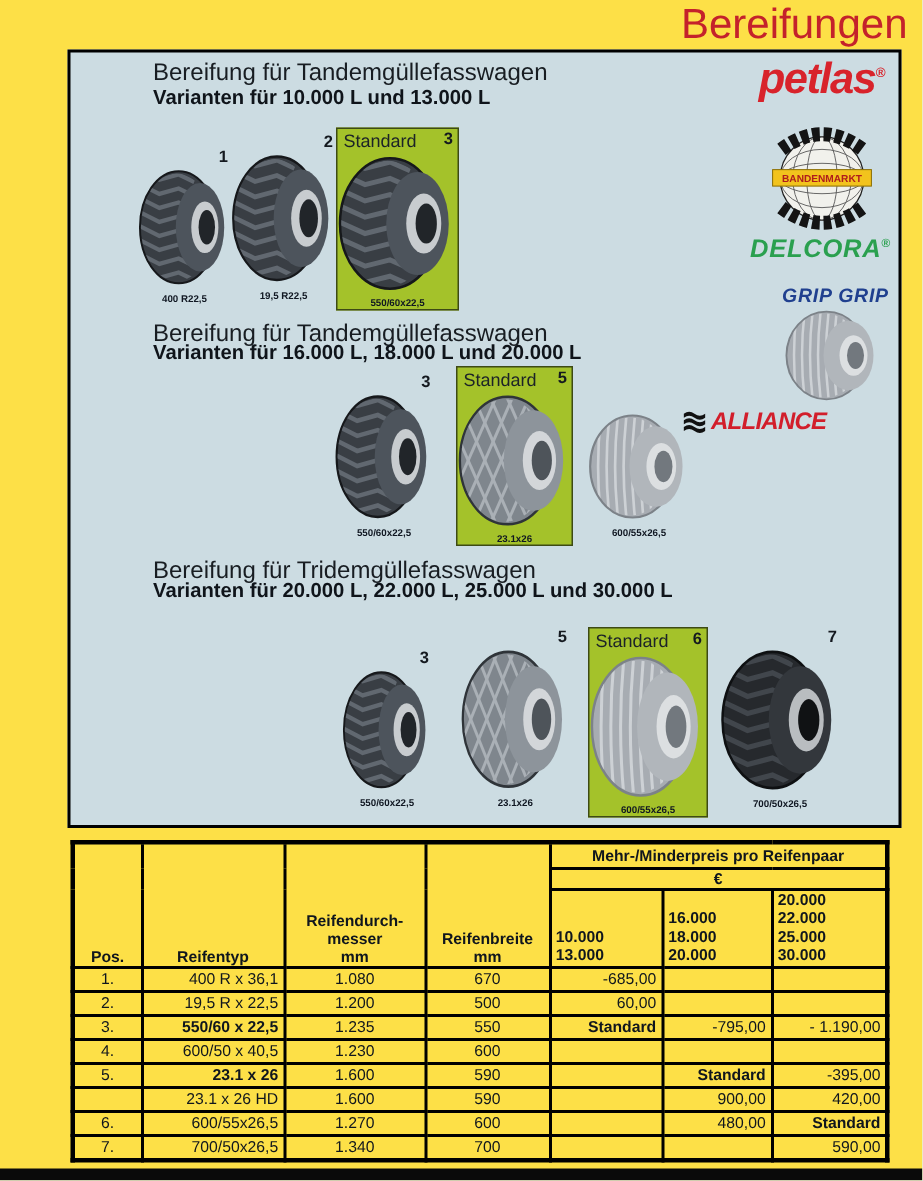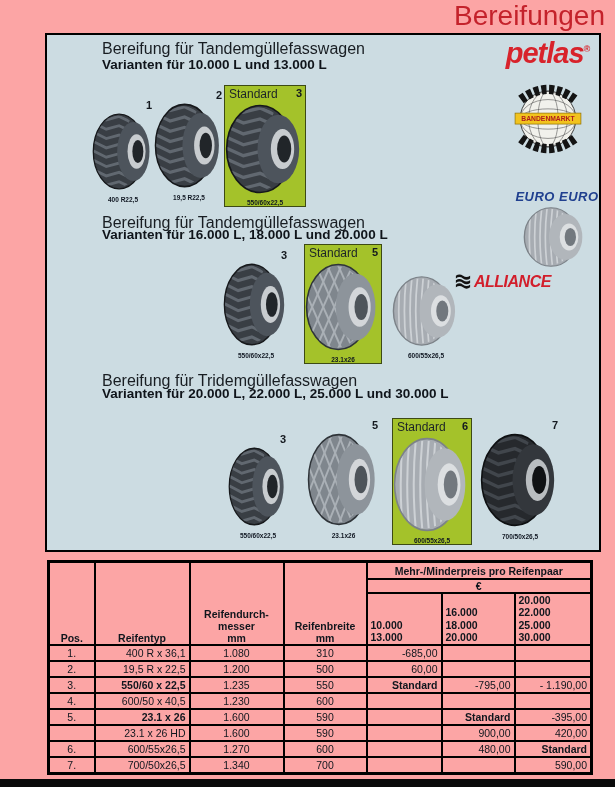--- a/index.html
+++ b/index.html
@@ -1,18 +1,18 @@
 <!DOCTYPE html>
 <html><head>
 <meta charset="utf-8">
 <style>
   html,body{margin:0;padding:0;}
   .page{
     position:relative;width:615px;height:787px;overflow:hidden;
-    background:#fca5a5;font-family:"Liberation Sans",sans-serif;color:#14191f;
+    background:#fde047;font-family:"Liberation Sans",sans-serif;color:#14191f;
   }
   .page-title{
     position:absolute;top:0px;right:10px;font-size:28px;color:#c4222b;
     font-weight:400;letter-spacing:0px;
   }
   .main-box{
     position:absolute;left:45px;top:33px;width:552px;height:515px;
     border:2px solid #000;background:#ccdce2;
   }
   .section-head{position:absolute;font-size:16px;color:#181d22;white-space:nowrap;}
@@ -385,22 +385,23 @@
         <ellipse cx="46" cy="45" rx="12" ry="33" fill="none" stroke="#555" stroke-width="0.7"></ellipse>
         <ellipse cx="46" cy="45" rx="23" ry="33" fill="none" stroke="#555" stroke-width="0.7"></ellipse>
         <line x1="13" y1="45" x2="79" y2="45" stroke="#555" stroke-width="0.7"></line>
         <path d="M14 22 Q46 -2 78 22" fill="none" stroke="#141414" stroke-width="11" stroke-dasharray="6 3"></path>
         <path d="M14 68 Q46 92 78 68" fill="none" stroke="#141414" stroke-width="11" stroke-dasharray="6 3"></path>
         <rect x="7" y="38" width="78" height="13" fill="#f2c31d" stroke="#8a6d00" stroke-width="0.8"></rect>
         <text x="46" y="47.5" text-anchor="middle" font-family="Liberation Sans, sans-serif" font-size="8" font-weight="bold" fill="#b01c1c">BANDENMARKT</text>
       </svg>
     </div>
 
-
-    <div class="eurogrip">EURO EURO</div>
+    <div class="delcora"><span>DELCORA</span><sup>®</sup></div>
+
+    <div class="eurogrip">GRIP GRIP</div>
 
     <div class="euro-tire">
         <svg viewBox="0 0 96 110" preserveAspectRatio="none">
     <defs>
             <clipPath id="tc11">
               <ellipse cx="40" cy="55" rx="37" ry="50"></ellipse>
             </clipPath>
           </defs>
     <ellipse cx="42" cy="55" rx="40" ry="52" fill="#a7acb2" stroke="#7c8288" stroke-width="2"></ellipse>
     <g clip-path="url(#tc11)">
@@ -455,21 +456,21 @@
           <th class="cap">10.000<br>13.000</th>
           <th class="cap">16.000<br>18.000<br>20.000</th>
           <th class="cap">20.000<br>22.000<br>25.000<br>30.000</th>
         </tr>
       </thead>
       <tbody>
         <tr>
           <td class="c-pos">1.</td>
           <td class="c-type">400 R x 36,1</td>
           <td class="c-num">1.080</td>
-          <td class="c-num">310</td>
+          <td class="c-num">670</td>
           <td class="c-price">-685,00</td>
           <td class="c-price"></td>
           <td class="c-price"></td>
         </tr>
         <tr>
           <td class="c-pos">2.</td>
           <td class="c-type">19,5 R x 22,5</td>
           <td class="c-num">1.200</td>
           <td class="c-num">500</td>
           <td class="c-price">60,00</td>

